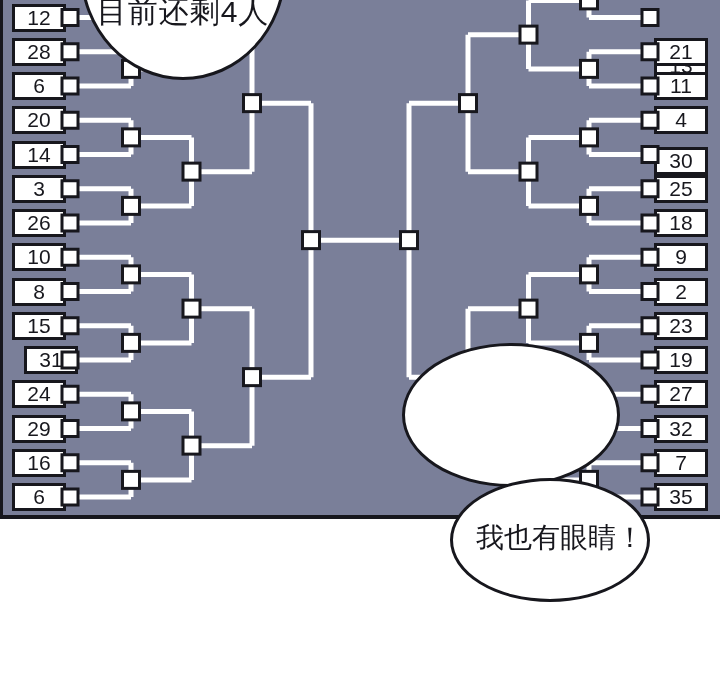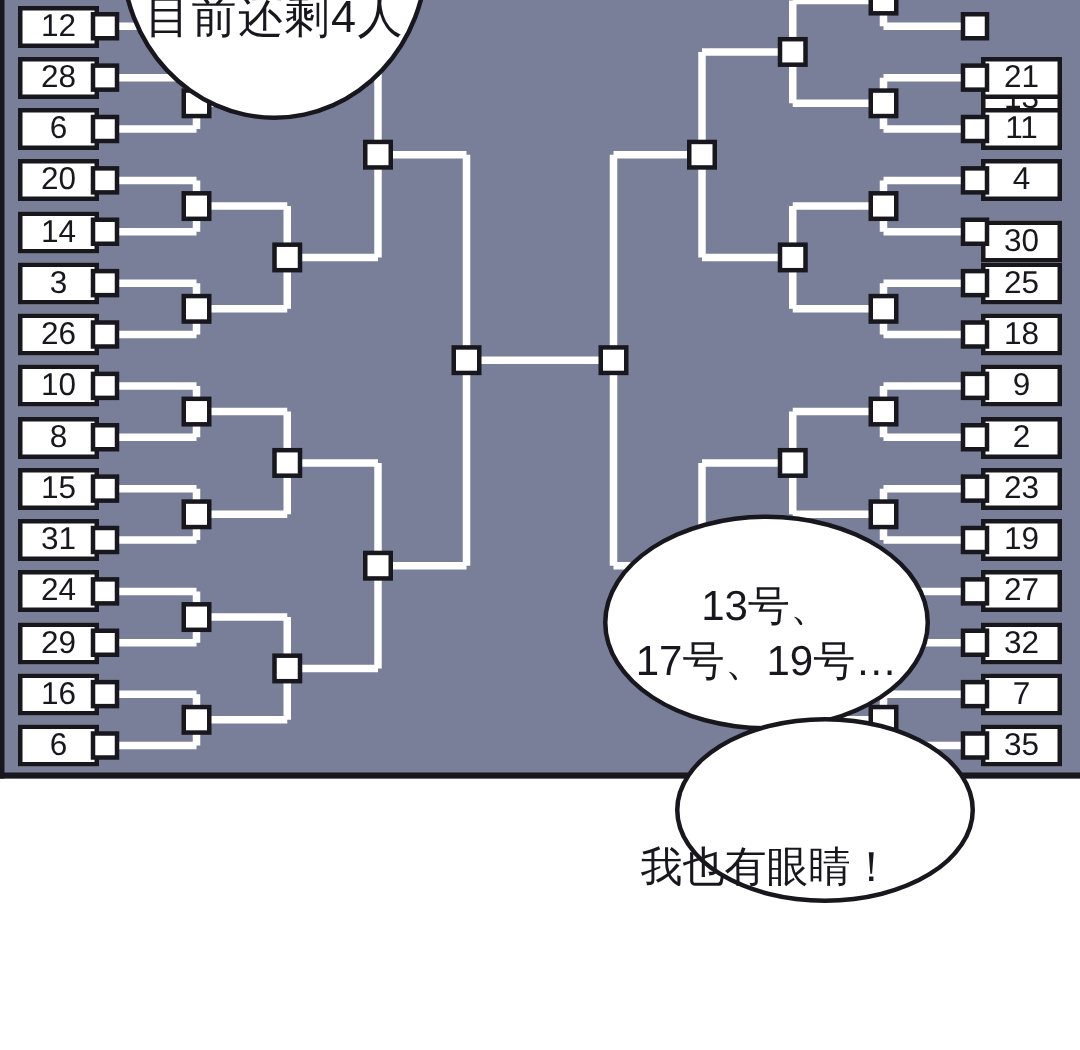--- a/index.html
+++ b/index.html
@@ -30,21 +30,21 @@
   .bubble{
     position:absolute; background:#fff; border:3px solid var(--ink);
     border-radius:50%; z-index:5; box-sizing:border-box;
   }
   .bubble-text{
     position:absolute; z-index:6; color:var(--ink); text-align:center;
     font-weight:500; white-space:nowrap;
   }
   #bubble1-text{ left:80px; top:-8px; width:206px; font-size:30px; line-height:40px; letter-spacing:1px; }
   #bubble2-text{ left:402px; top:385px; width:218px; font-size:28px; line-height:37px; }
-  #bubble3-text{ left:427px; top:520px; width:161px; font-size:28px; line-height:36px;margin-top:40px; }
+  #bubble3-text{ left:476px; top:520px; width:161px; font-size:28px; line-height:36px; }
 </style>
 </head>
 <body>
 
 <div class="stage">
   <div class="panel-bg"></div>
 
   <svg class="bracket" id="bracket-svg" width="720" height="700" viewBox="0 0 720 700">
       <path d="M70 -16.75H131M70 17.5H131M131 -16.75V17.5M70 51.75H131M70 86H131M131 51.75V86M70 120.25H131M70 154.5H131M131 120.25V154.5M70 188.75H131M70 223H131M131 188.75V223M70 257.25H131M70 291.5H131M131 257.25V291.5M70 325.75H131M70 360H131M131 325.75V360M70 394.25H131M70 428.5H131M131 394.25V428.5M70 462.75H131M70 497H131M131 462.75V497M131 0.375H191.5M131 68.875H191.5M191.5 0.375V68.875M131 137.375H191.5M131 205.875H191.5M191.5 137.375V205.875M131 274.375H191.5M131 342.875H191.5M191.5 274.375V342.875M131 411.375H191.5M131 479.875H191.5M191.5 411.375V479.875M191.5 34.625H252M191.5 171.625H252M252 34.625V171.625M191.5 308.625H252M191.5 445.625H252M252 308.625V445.625M252 103.125H311M252 377.125H311M311 103.125V377.125M650 -16.75H589M650 17.5H589M589 -16.75V17.5M650 51.75H589M650 86H589M589 51.75V86M650 120.25H589M650 154.5H589M589 120.25V154.5M650 188.75H589M650 223H589M589 188.75V223M650 257.25H589M650 291.5H589M589 257.25V291.5M650 325.75H589M650 360H589M589 325.75V360M650 394.25H589M650 428.5H589M589 394.25V428.5M650 462.75H589M650 497H589M589 462.75V497M589 0.375H528.5M589 68.875H528.5M528.5 0.375V68.875M589 137.375H528.5M589 205.875H528.5M528.5 137.375V205.875M589 274.375H528.5M589 342.875H528.5M528.5 274.375V342.875M589 411.375H528.5M589 479.875H528.5M528.5 411.375V479.875M528.5 34.625H468M528.5 171.625H468M468 34.625V171.625M528.5 308.625H468M528.5 445.625H468M468 308.625V445.625M468 103.125H409M468 377.125H409M409 103.125V377.125M311 240.125H409" fill="none" stroke="#ffffff" stroke-width="5"></path>
       <rect x="62" y="9.5" width="16" height="16" fill="#ffffff" stroke="#17171d" stroke-width="3"></rect>
@@ -113,21 +113,21 @@
       <div class="seed-box" style="left: 12px; top: 3.5px;">12</div>
       <div class="seed-box" style="left: 12px; top: 37.75px;">28</div>
       <div class="seed-box" style="left: 12px; top: 72px;">6</div>
       <div class="seed-box" style="left: 12px; top: 106.25px;">20</div>
       <div class="seed-box" style="left: 12px; top: 140.5px;">14</div>
       <div class="seed-box" style="left: 12px; top: 174.75px;">3</div>
       <div class="seed-box" style="left: 12px; top: 209px;">26</div>
       <div class="seed-box" style="left: 12px; top: 243.25px;">10</div>
       <div class="seed-box" style="left: 12px; top: 277.5px;">8</div>
       <div class="seed-box" style="left: 12px; top: 311.75px;">15</div>
-      <div class="seed-box" style="left: 12px; top: 346px; text-align: right;">31</div>
+      <div class="seed-box" style="left: 24px; top: 346px; text-align: right;">31</div>
       <div class="seed-box" style="left: 12px; top: 380.25px;">24</div>
       <div class="seed-box" style="left: 12px; top: 414.5px;">29</div>
       <div class="seed-box" style="left: 12px; top: 449px;">16</div>
       <div class="seed-box" style="left: 12px; top: 483px;">6</div>
       <div class="seed-box" style="left: 654px; top: 3.5px; margin-top: 48px;">13</div>
       <div class="seed-box" style="left: 654px; top: 37.75px;">21</div>
       <div class="seed-box" style="left: 654px; top: 72px;">11</div>
       <div class="seed-box" style="left: 654px; top: 106.25px;">4</div>
       <div class="seed-box" style="left: 654px; top: 147px;">30</div>
       <div class="seed-box" style="left: 654px; top: 174.75px;">25</div>
@@ -139,20 +139,16 @@
       <div class="seed-box" style="left: 654px; top: 380.25px;">27</div>
       <div class="seed-box" style="left: 654px; top: 414.5px;">32</div>
       <div class="seed-box" style="left: 654px; top: 448.75px;">7</div>
       <div class="seed-box" style="left: 654px; top: 483px;">35</div>
     </div>
 
   <div class="bubble" id="bubble1" style="left:80px; top:-140px; width:206px; height:220px;"></div>
   <div class="bubble-text" id="bubble1-text">目前还剩4人</div>
 
   <div class="bubble" id="bubble2" style="left:402px; top:343px; width:218px; height:144px;"></div>
-  <div class="bubble-text" id="bubble2-text">
-    <div>13号、</div>
-    <div>17号、19号…</div>
-  </div>
 
   <div class="bubble" id="bubble3" style="left:450px; top:478px; width:200px; height:124px;"></div>
   <div class="bubble-text" id="bubble3-text">我也有眼睛！</div>
 </div>
 
 </body></html>

